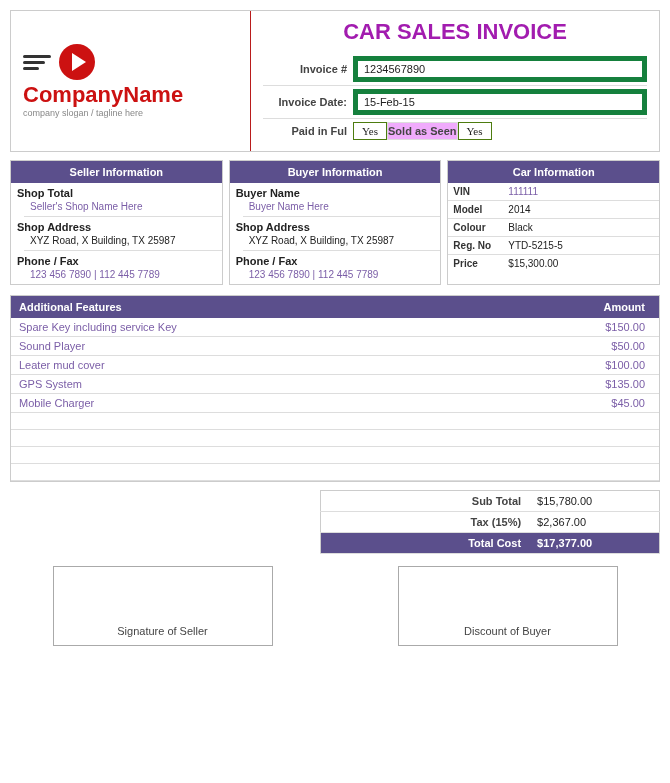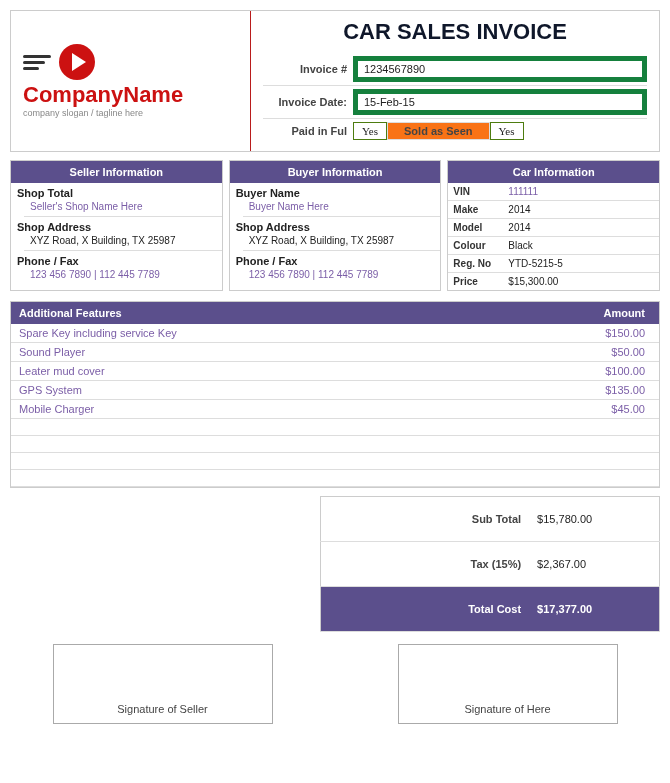--- a/index.html
+++ b/index.html
@@ -82,21 +82,21 @@
 
     .invoice-title-section {
       flex: 1;
       padding: 8px 12px;
     }
     .invoice-title {
       font-size: 22px;
       font-weight: bold;
       text-align: center;
       margin-bottom: 8px;
-      color: #0f172a;
+      color: #a21caf;
     }
     .invoice-fields {
       width: 100%;
     }
     .invoice-row {
       display: flex;
       align-items: center;
       border-bottom: 1px solid #ddd;
       padding: 3px 0;
     }
@@ -127,22 +127,22 @@
     .paid-val {
       font-size: 11px;
       padding: 2px 8px;
       border: 1px solid #4d7c0f;
       background: #fff;
       font-family: Liberation Serif, serif;
     }
     .paid-seen-label {
       font-size: 11px;
       font-weight: bold;
-      padding: 2px 16px;
-      background: #f97316;
+      padding: 2px 0;
+      background: #f0abfc;
       border: 1px solid #ddd;
       color: #444;
     }
 
     
     .info-columns {
       display: flex;
       gap: 6px;
       margin-bottom: 10px;
     }
@@ -224,21 +224,21 @@
       display: flex;
       justify-content: flex-end;
       margin-bottom: 12px;
     }
     .totals-table {
       width: 340px;
       border-collapse: collapse;
       border: 1px solid #ccc;
     }
     .totals-table tr td {
-      padding: 16px 8px;
+      padding: 4px 8px;
       font-size: 11px;
       border-bottom: 1px solid #ddd;
     }
     .totals-table .tot-label {
       text-align: right;
       font-weight: bold;
       color: #444;
       width: 160px;
     }
     .totals-table .tot-value {
@@ -338,24 +338,20 @@
     <div class="col-field-value last" style="color:#7b5ea7">123 456 7890  |  112 445 7789</div>
   </div>
 
   <div class="info-col">
     <div class="col-header">Car Information</div>
     <table class="car-info-table">
       <tbody>
           <tr>
         <td class="ci-label">VIN</td>
         <td class="ci-value accent">111111</td>
-      </tr>
-      <tr>
-        <td class="ci-label">Make</td>
-        <td class="ci-value">2014</td>
       </tr>
       <tr>
         <td class="ci-label">Model</td>
         <td class="ci-value">2014</td>
       </tr>
       <tr>
         <td class="ci-label">Colour</td>
         <td class="ci-value">Black</td>
       </tr>
       <tr>
@@ -436,16 +432,16 @@
 </div>
 
 <div class="signatures">
   <div>
     <div class="sig-box">
       <span class="sig-label">Signature of Seller</span>
     </div>
   </div>
   <div>
     <div class="sig-box">
-      <span class="sig-label">Signature of Here</span>
+      <span class="sig-label">Discount of Buyer</span>
     </div>
   </div>
 </div>
 
 </body></html>

